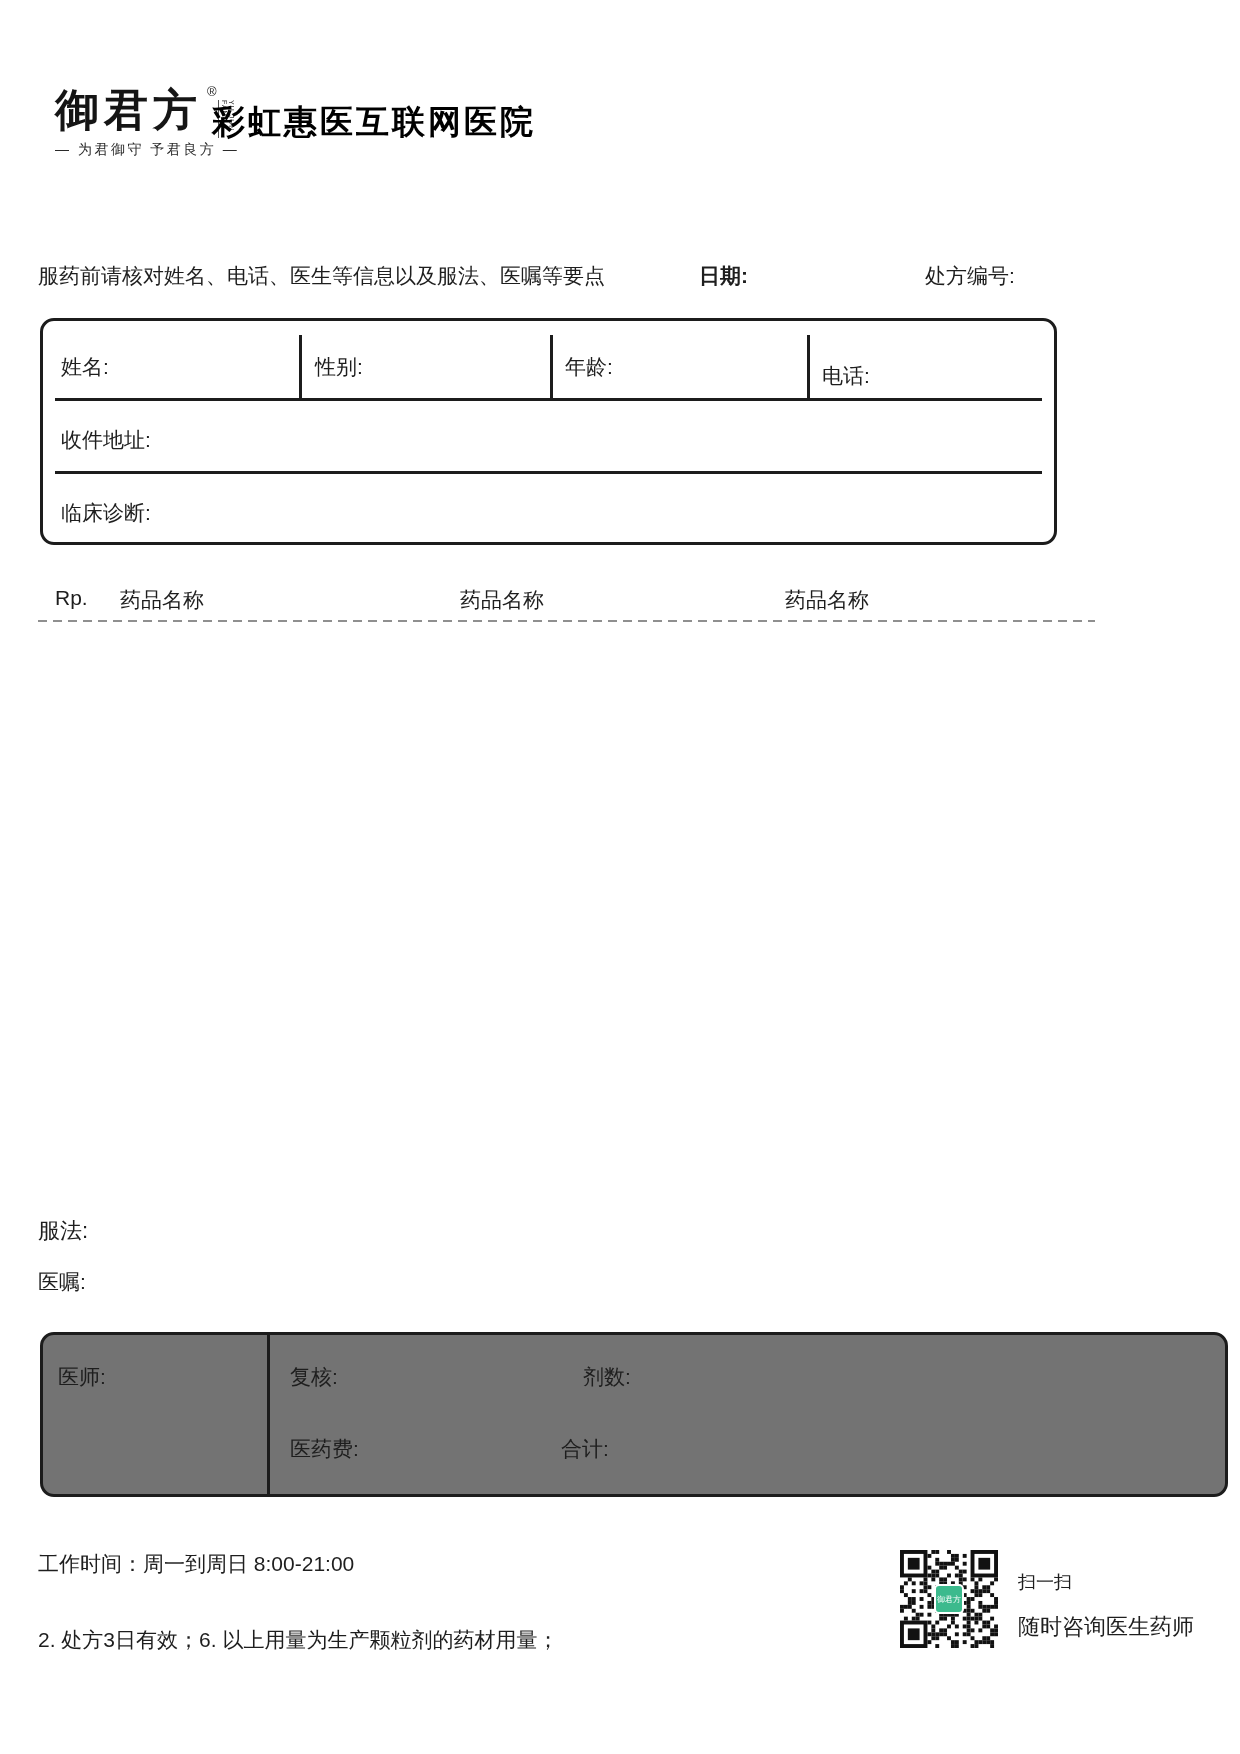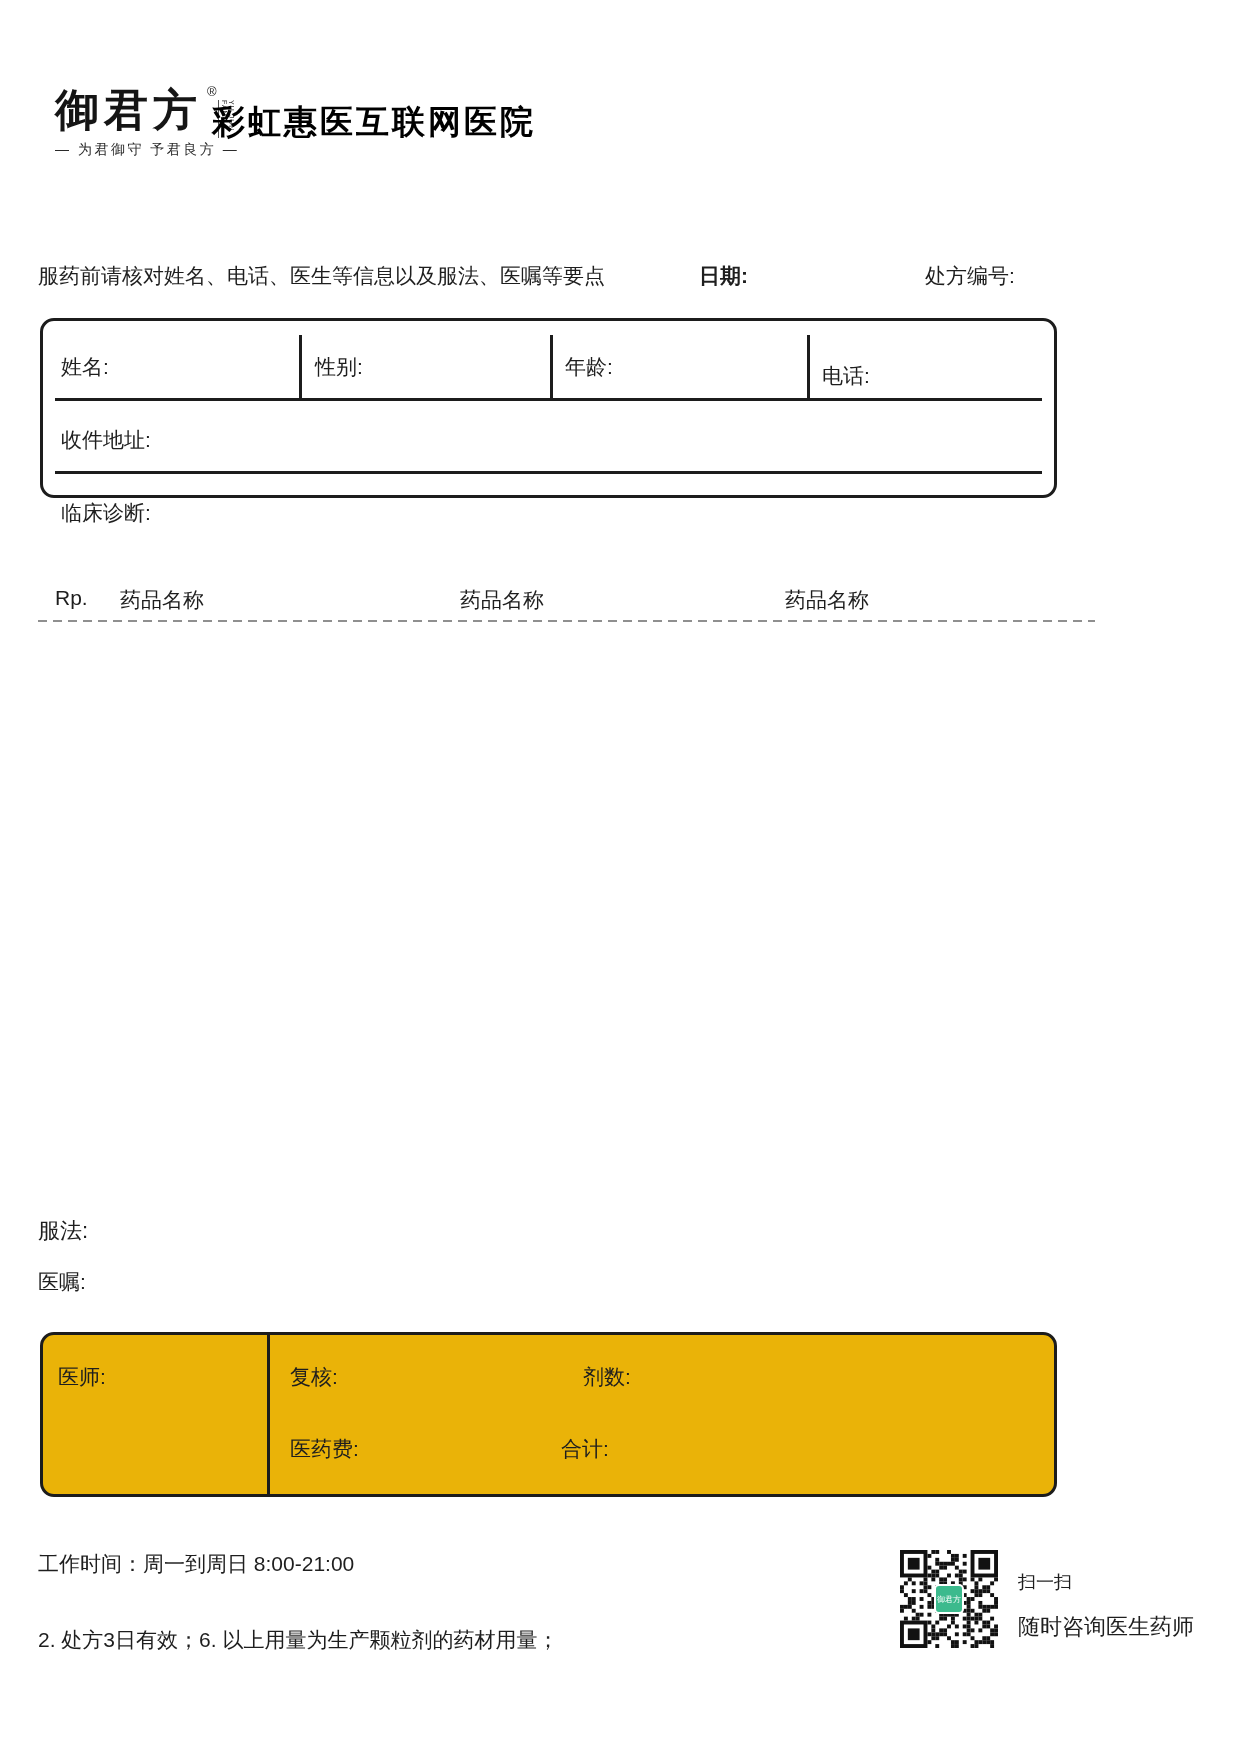--- a/index.html
+++ b/index.html
@@ -30,21 +30,21 @@
     position: absolute; left: 212px; top: 100px;
     font-size: 33px; font-weight: 900; letter-spacing: 3px; color: #000000;
   }
   
   .notice-row { position: absolute; left: 0; top: 262px; width: 100%; font-size: 21px; }
   .notice-text { position: absolute; left: 38px; top: 0; white-space: nowrap; }
   .date-label { position: absolute; left: 699px; top: 0; font-weight: 700; }
   .rx-label   { position: absolute; left: 925px; top: 0; font-weight: 500; }
   
   .patient-box {
-    position: absolute; left: 40px; top: 318px; width: 1017px; height: 180px;
+    position: absolute; left: 40px; top: 318px; width: 1017px; height: 227px;
     border: 3px solid #1c1c1c; border-radius: 14px; background: #fff;
   }
   .patient-box .lbl { position: absolute; font-size: 21px; font-weight: 500; white-space: nowrap; }
   .lbl-name    { left: 18px;  top: 32px; }
   .lbl-gender  { left: 272px; top: 32px; }
   .lbl-age     { left: 522px; top: 32px; }
   .lbl-phone   { left: 779px; top: 41px; }
   .vdiv { position: absolute; width: 3px; background: #1c1c1c; top: 14px; height: 63px; }
   .vdiv-1 { left: 256px; } .vdiv-2 { left: 507px; } .vdiv-3 { left: 764px; }
   .hline { position: absolute; left: 12px; right: 12px; height: 3px; background: #1c1c1c; }
@@ -58,22 +58,22 @@
   .drug-col-1 { left: 120px; } .drug-col-2 { left: 460px; } .drug-col-3 { left: 785px; }
   .dashed-line {
     position: absolute; left: 38px; top: 620px; width: 1057px; height: 2px;
     background: repeating-linear-gradient(to right, #8f8f8f 0 9px, transparent 9px 15px);
   }
   
   .usage-label  { position: absolute; left: 38px; top: 1216px; font-size: 22px; font-weight: 500; }
   .advice-label { position: absolute; left: 38px; top: 1268px; font-size: 21px; font-weight: 500; }
   
   .signoff-box {
-    position: absolute; left: 40px; top: 1332px; width: 1017px; height: 165px;
-    border: 3px solid #1c1c1c; border-radius: 14px; background: #eab308;
+    position: absolute; left: 40px; top: 1332px; width: 1188px; height: 165px;
+    border: 3px solid #1c1c1c; border-radius: 14px; background: #737373;
   }
   .signoff-box .lbl { position: absolute; font-size: 21px; font-weight: 500; white-space: nowrap; }
   .signoff-vdiv { position: absolute; left: 224px; top: 0; bottom: 0; width: 3px; background: #1c1c1c; }
   .lbl-doctor { left: 15px;  top: 28px; }
   .lbl-review { left: 247px; top: 28px; }
   .lbl-doses  { left: 518px; top: 28px; margin-left: 22px; }
   .lbl-fee    { left: 247px; top: 100px; }
   .lbl-total  { left: 518px; top: 100px; }
   
   .footer-line { position: absolute; left: 38px; font-size: 21px; white-space: nowrap; }

